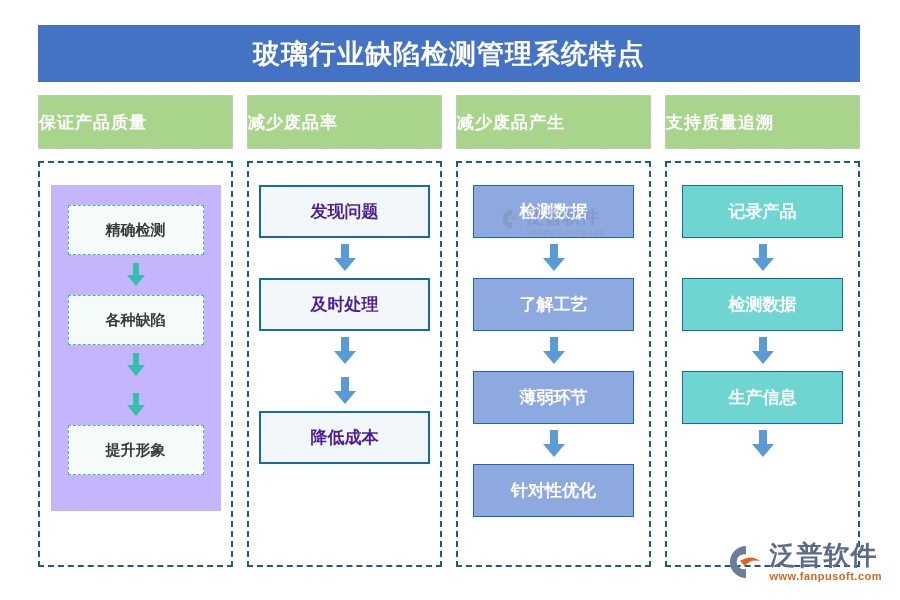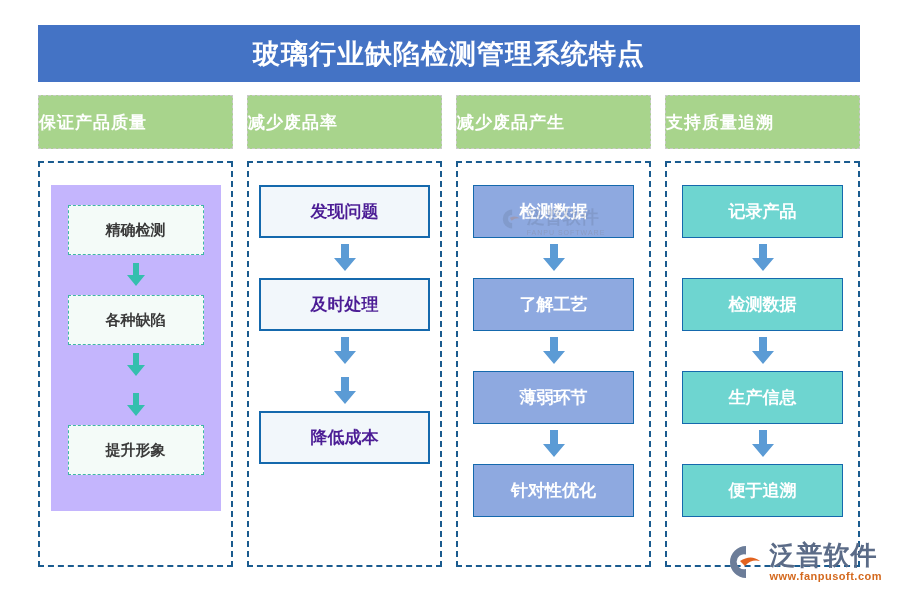--- a/index.html
+++ b/index.html
@@ -415,23 +415,20 @@
           <span>生产信息</span>
         </div>
         <div class="gap-std"></div>
         <span class="arrow">
           <svg width="24" height="28" viewBox="0 0 24 28" aria-hidden="true">
             <path d="M8 0 H16 V14 H23 L12 27 L1 14 H8 Z" fill="#5b9bd5"></path>
           </svg>
         </span>
         <div class="gap-std"></div>
 
-        <div class="step v-turquoise">
-          <span>便于追溯</span>
-        </div>
 
       </div>
     </div>
   </div>
 
 </div>
 
 <div class="brand-logo">
   <span class="brand-mark">
     <svg width="34" height="34" viewBox="0 0 34 34" aria-hidden="true">

